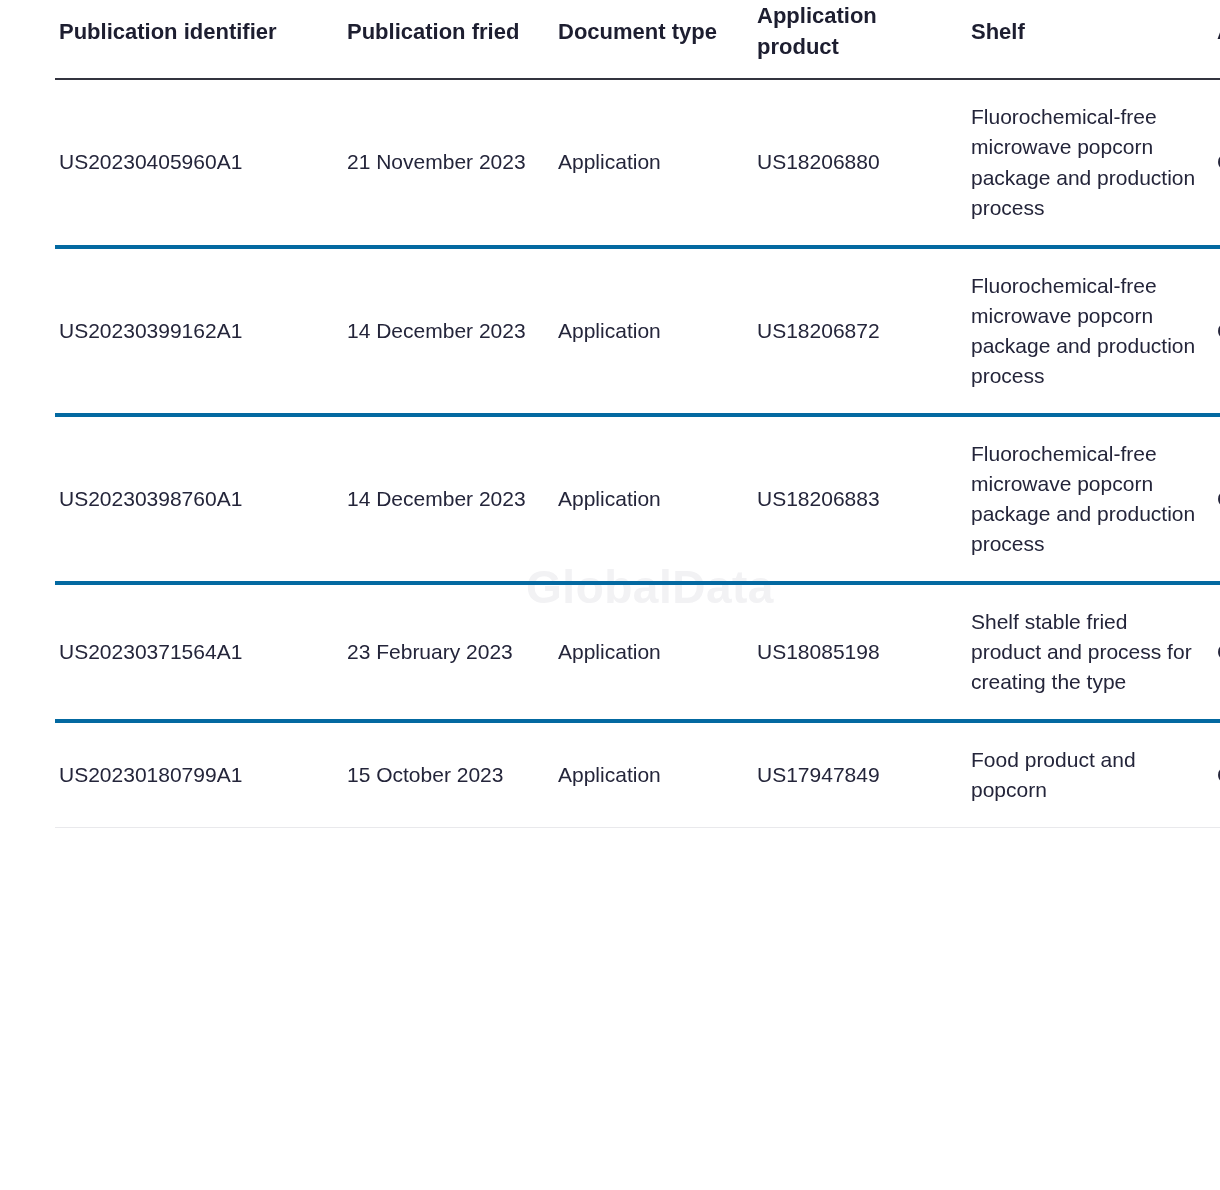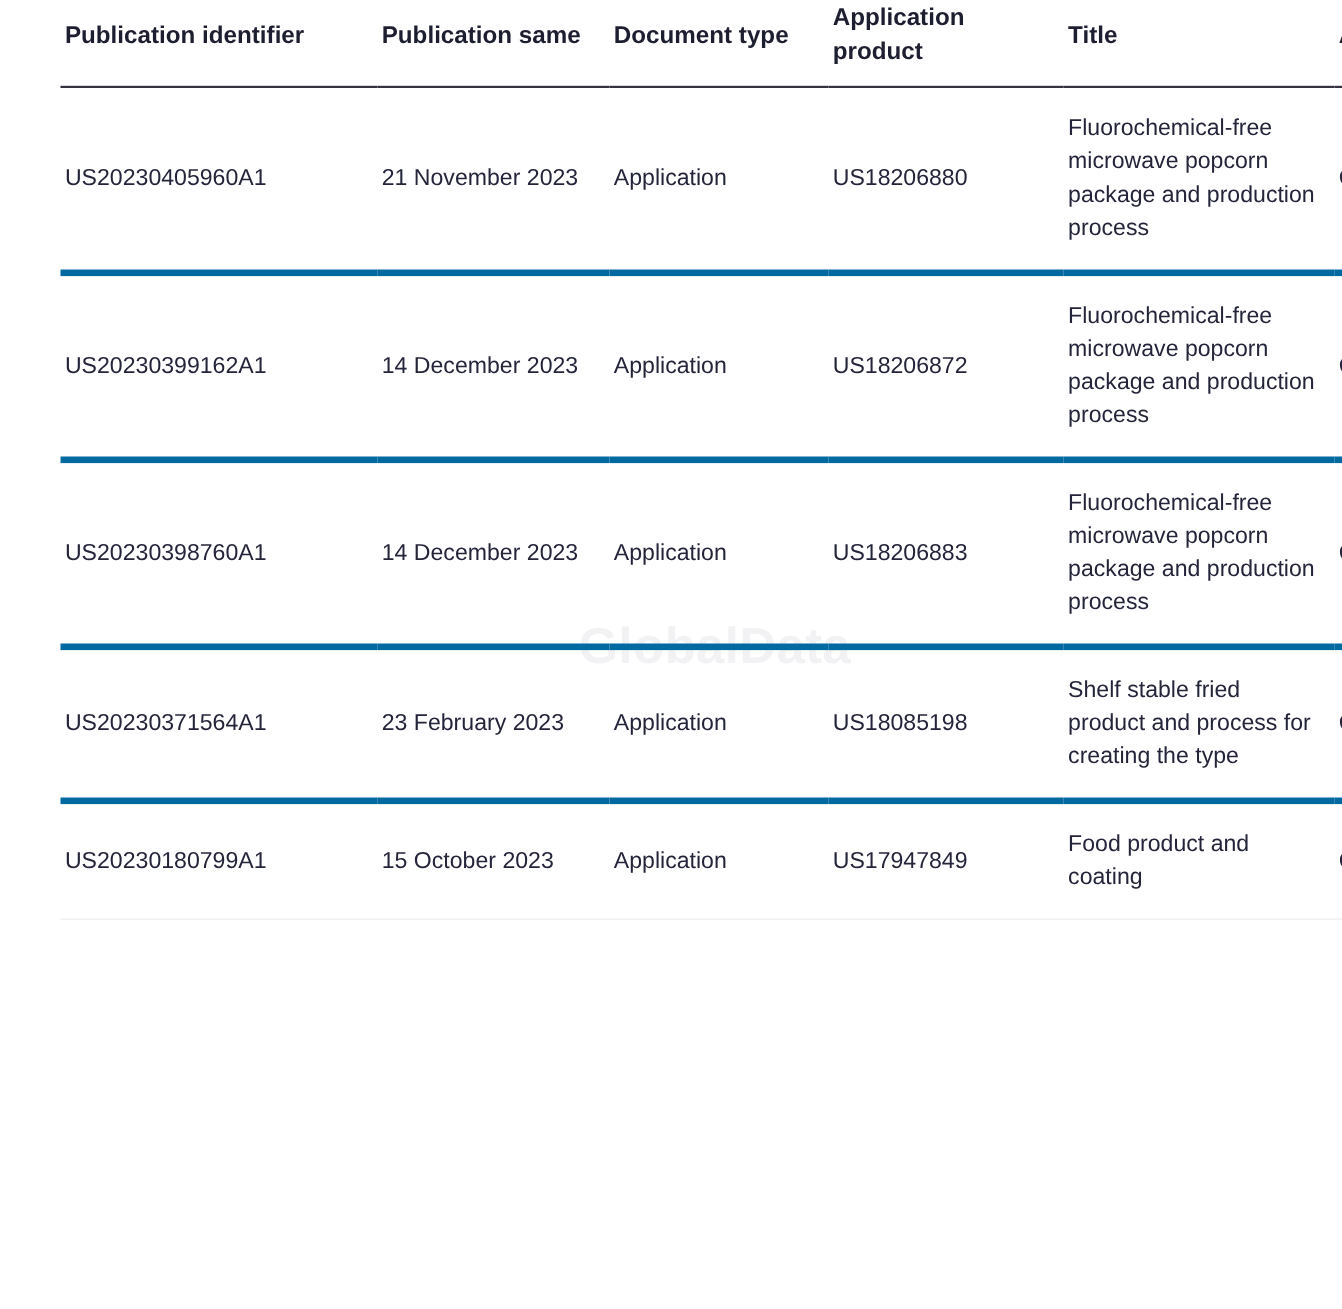--- a/index.html
+++ b/index.html
@@ -77,21 +77,21 @@
   thead th.first-col { padding-left: 4px; }
 
   tbody td {
     font-size: 21px;
     font-weight: normal;
     line-height: 1.43;
     text-align: left;
     vertical-align: middle;
     color: #24253a;
     padding: 22px 14px 22px 4px;
-    border-bottom: 6px solid #0369a1;
+    border-bottom: 4px solid #0369a1;
     background: transparent;
   }
   tbody tr:last-child td { border-bottom: 1px solid #e9e9ec; }
 
   .cell-text { display: block; }
 </style>
 </head>
 <body>
 
 <div class="page">
@@ -104,24 +104,24 @@
         <col class="c-pubid">
         <col class="c-pubdate">
         <col class="c-doctype">
         <col class="c-appnum">
         <col class="c-title">
         <col class="c-assign">
       </colgroup>
       <thead>
         <tr>
           <th class="first-col">Publication identifier</th>
-          <th>Publication same</th>
+          <th>Publication fried</th>
           <th>Document type</th>
           <th>Application product</th>
-          <th>Title</th>
+          <th>Shelf</th>
           <th>Assignee</th>
         </tr>
       </thead>
       <tbody>
         <tr>
           <td>
               <span class="cell-text">US20230405960A1</span>
             </td>
           <td>
               <span class="cell-text">21 November 2023</span>
@@ -206,21 +206,21 @@
           <td>
               <span class="cell-text">15 October 2023</span>
             </td>
           <td>
               <span class="cell-text">Application</span>
             </td>
           <td>
               <span class="cell-text">US17947849</span>
             </td>
           <td>
-              <span class="cell-text">Food product and coating</span>
+              <span class="cell-text">Food product and popcorn</span>
             </td>
           <td>
               <span class="cell-text">ConAgra Foods RDM Inc</span>
             </td>
         </tr>
       </tbody>
     </table>
   </div>
 
 </div>

